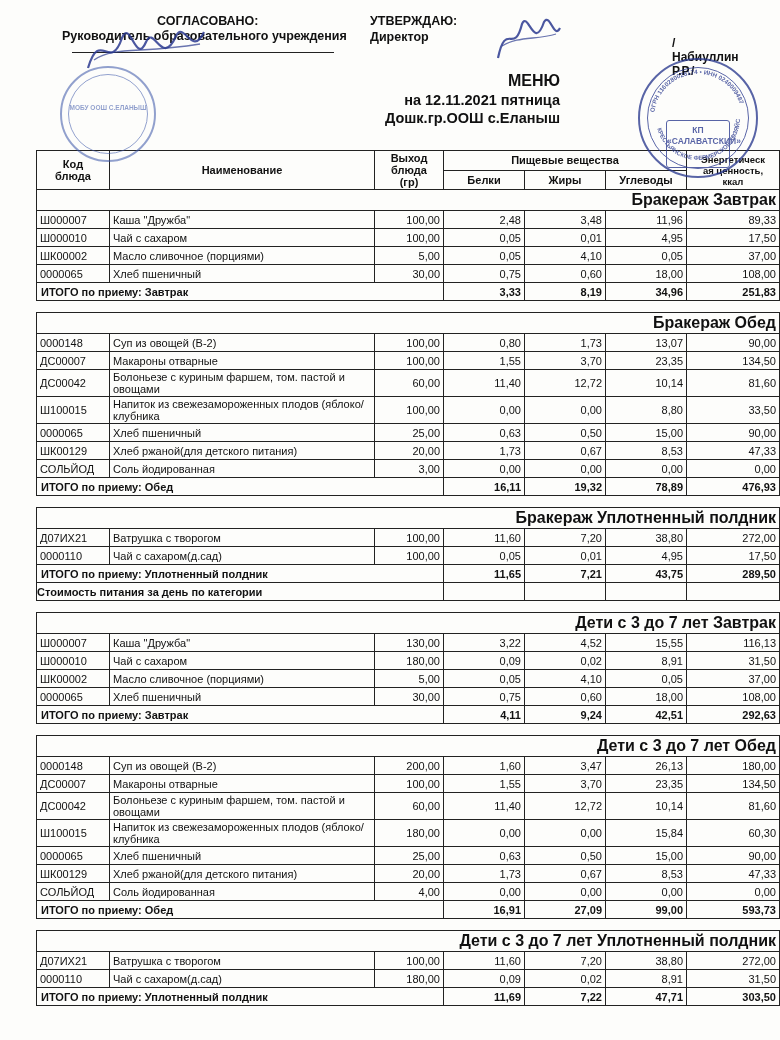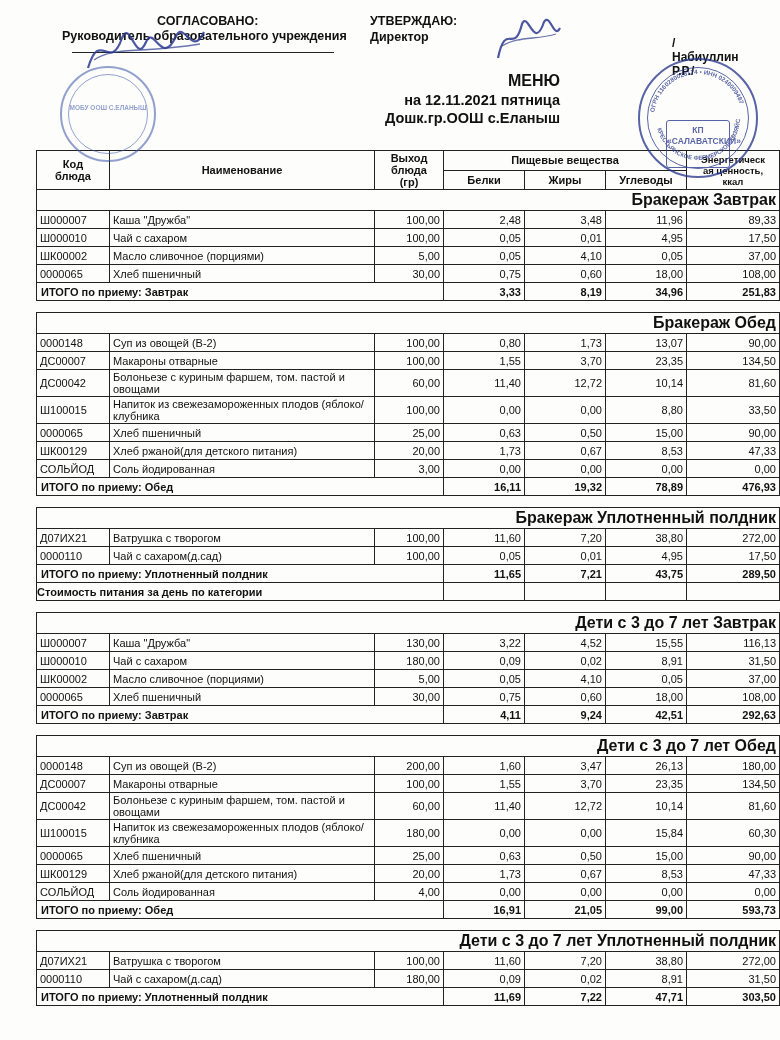--- a/index.html
+++ b/index.html
@@ -464,21 +464,21 @@
           <td class="c-name">Соль йодированная</td>
           <td class="c-out">4,00</td>
           <td class="c-num">0,00</td>
           <td class="c-num">0,00</td>
           <td class="c-num">0,00</td>
           <td class="c-energy">0,00</td>
         </tr>
         <tr class="total">
           <td class="c-code" colspan="3" style="text-align:left;padding-left:4px;">ИТОГО по приему: Обед</td>
           <td class="c-num">16,91</td>
-          <td class="c-num">21,05</td>
+          <td class="c-num">27,09</td>
           <td class="c-num">99,00</td>
           <td class="c-energy">593,73</td>
         </tr>
         <tr class="spacer">
           <td colspan="7"></td>
         </tr>
         <tr class="section">
           <td colspan="7">Дети с 3 до 7 лет Уплотненный полдник</td>
         </tr>
         <tr>

